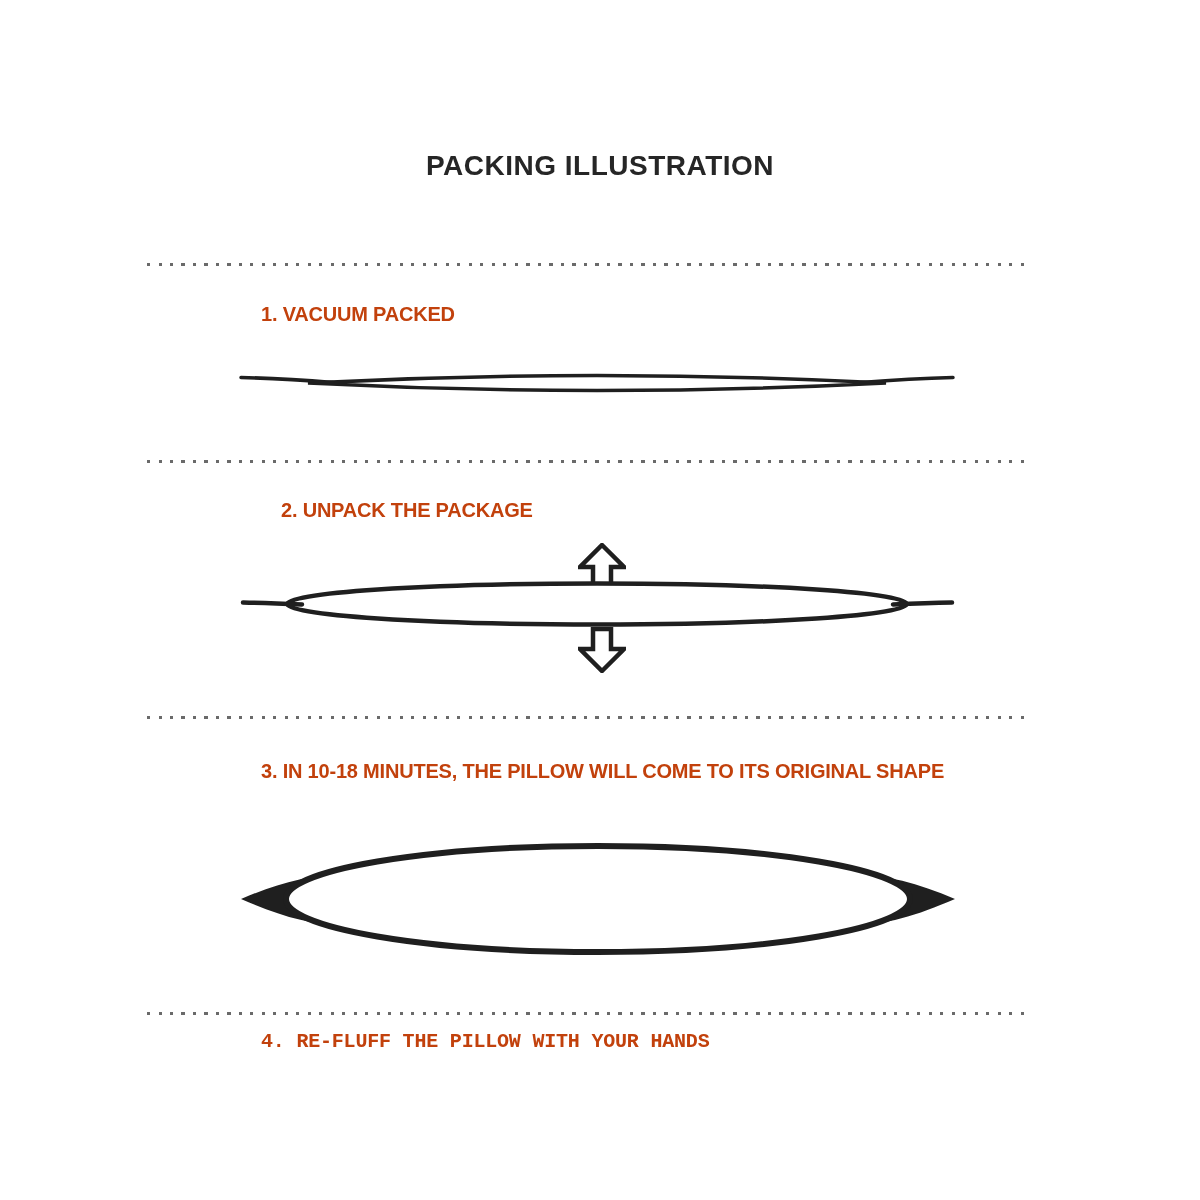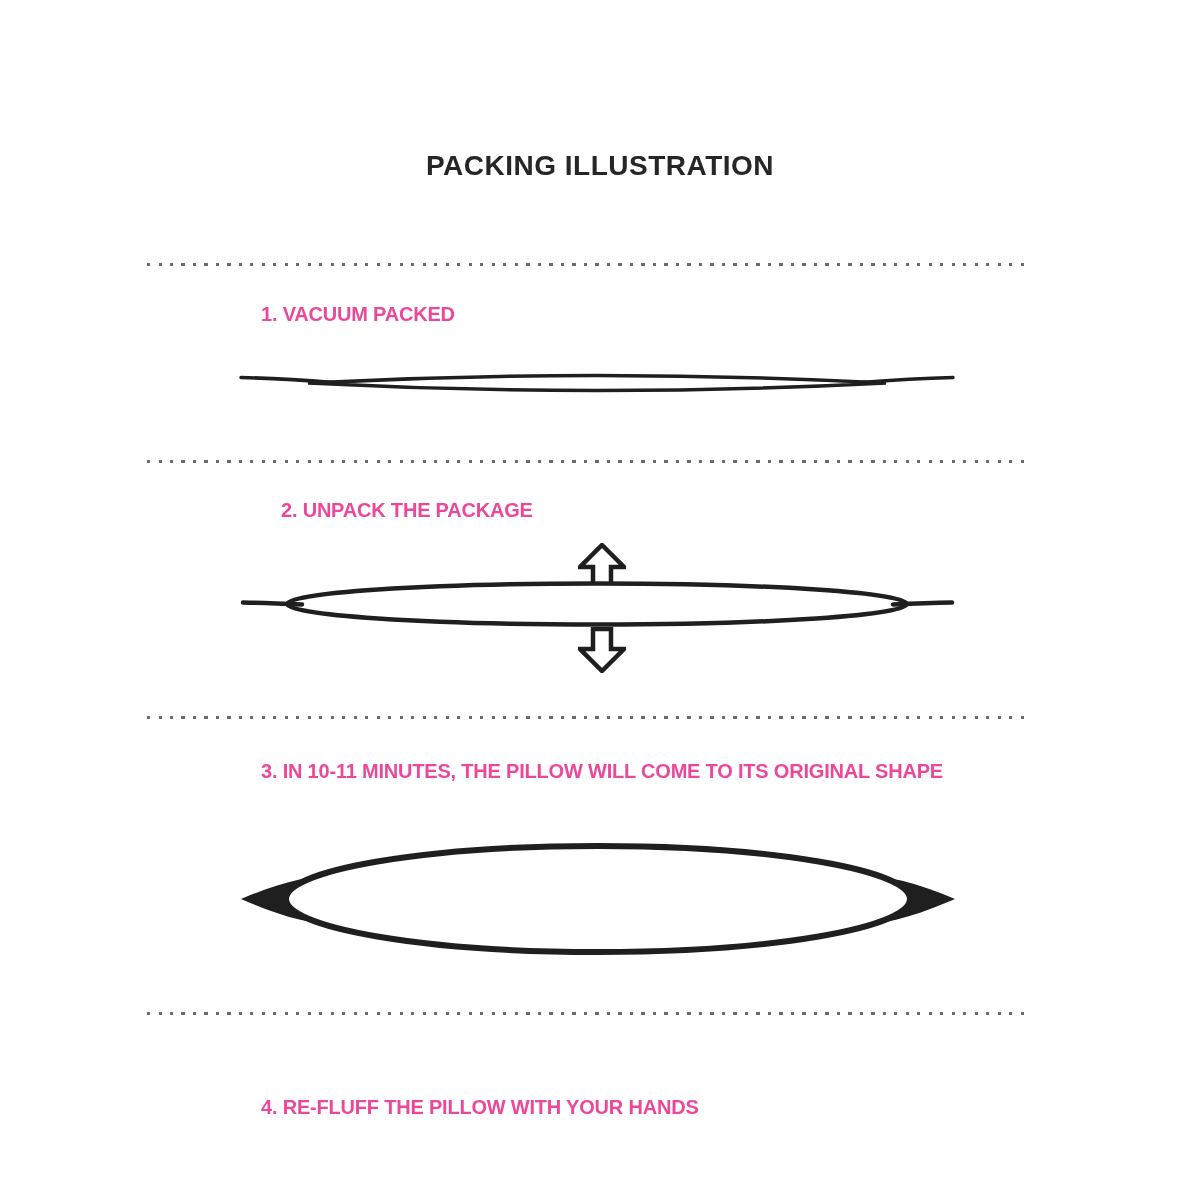--- a/index.html
+++ b/index.html
@@ -37,27 +37,27 @@
   .dotted-1 { top: 263px; }
   .dotted-2 { top: 460px; }
   .dotted-3 { top: 716px; }
   .dotted-4 { top: 1012px; }
   .step-label {
     position: absolute;
     left: 261px;
     font-size: 20px;
     font-weight: 700;
     letter-spacing: -0.2px;
-    color: #ec4899;
+    color: #c2410c;
     white-space: nowrap;
   }
   .label-1 { top: 303px; }
   .label-2 { top: 499px; margin-left: 20px; }
   .label-3 { top: 760px; }
-  .label-4 { top: 1096px; }
+  .label-4 { top: 1030px; font-family: Liberation Mono, monospace; }
   .illus { position: absolute; }
   .illus-1 { left: 238px; top: 362px; }
   .illus-2 { left: 240px; top: 578px; }
   .illus-3 { left: 238px; top: 837px; }
   .arrow-up   { left: 578px; top: 543px; }
   .arrow-down { left: 578px; top: 627px; }
   svg { display: block; }
 </style>
 </head>
 <body>
@@ -100,21 +100,21 @@
   </div>
 
   <div class="illus arrow-down">
     <svg width="48" height="46" viewBox="0 0 48 46">
       <path d="M24,44 L46,22 L33,22 L33,2 L15,2 L15,22 L2,22 Z" fill="#ffffff" stroke="#1f1f1f" stroke-width="4.5" stroke-linejoin="miter"></path>
     </svg>
   </div>
 
   <div class="dotted dotted-3"></div>
 
-  <div class="step-label label-3">3. IN 10-11 MINUTES, THE PILLOW WILL COME TO ITS ORIGINAL SHAPE</div>
+  <div class="step-label label-3">3. IN 10-18 MINUTES, THE PILLOW WILL COME TO ITS ORIGINAL SHAPE</div>
   <div class="illus illus-3">
     <svg width="720" height="124" viewBox="0 0 720 124">
       <path d="M3,62 C45,44 78,36 118,38 C100,50 100,76 118,88 C78,90 45,80 3,62 Z" fill="#1f1f1f"></path>
       <path d="M717,62 C675,44 642,36 602,38 C620,50 620,76 602,88 C642,90 675,80 717,62 Z" fill="#1f1f1f"></path>
       <ellipse cx="360" cy="62" rx="312" ry="53" fill="#ffffff" stroke="#1f1f1f" stroke-width="6"></ellipse>
     </svg>
   </div>
 
   <div class="dotted dotted-4"></div>
 

